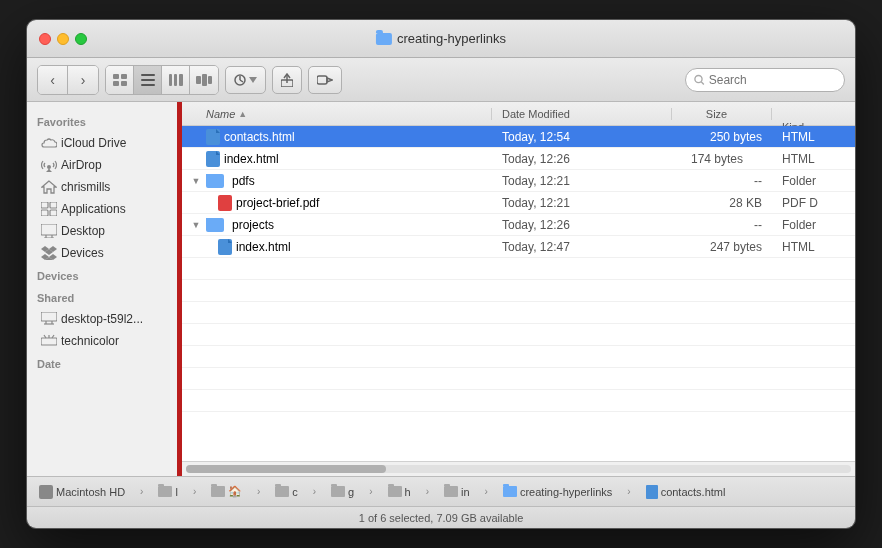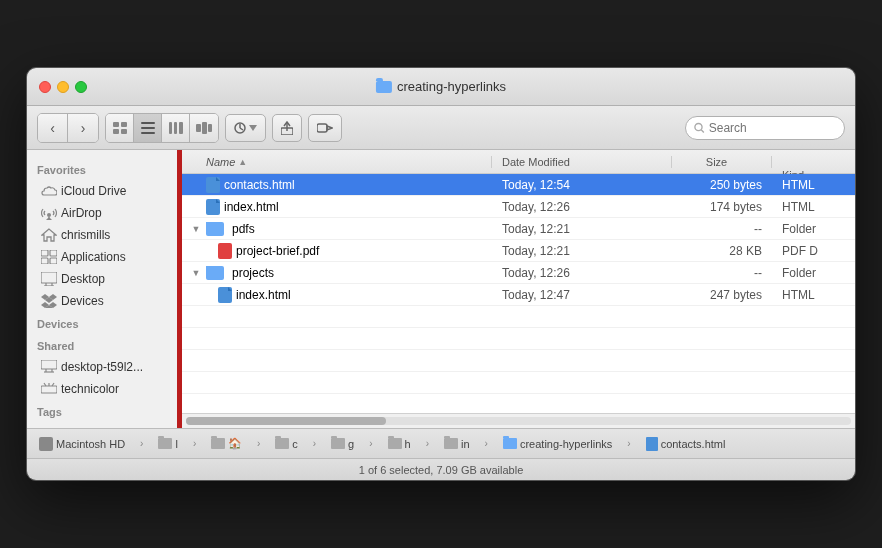--- a/index.html
+++ b/index.html
@@ -7,21 +7,21 @@
       background: #1e1e1e;
       display: flex;
       justify-content: center;
       align-items: center;
       width: 882px;
       height: 548px;
       font-family: -apple-system, BlinkMacSystemFont, "Helvetica Neue", sans-serif;
     }
     .window {
       width: 830px;
-      height: 414px;
+      height: 510px;
       background: #404040;
       border-radius: 10px;
       box-shadow: 0 20px 60px rgba(0,0,0,0.6);
       display: flex;
       flex-direction: column;
       overflow: hidden;
       border: 1px solid #555;
     }
     
     .titlebar {
@@ -619,21 +619,21 @@
           <svg width="16" height="14" viewBox="0 0 16 14">
               <rect x="0" y="4" width="16" height="7" rx="1" fill="none" stroke="#888" stroke-width="1.2"></rect>
               <line x1="5" y1="4" x2="3" y2="1" stroke="#888" stroke-width="1.2"></line>
               <line x1="8" y1="4" x2="8" y2="1" stroke="#888" stroke-width="1.2"></line>
               <line x1="11" y1="4" x2="13" y2="1" stroke="#888" stroke-width="1.2"></line>
             </svg>
         </div>
         <span>technicolor</span>
       </div>
 
-      <div class="sidebar-section-title">Tags</div>
+      <div class="sidebar-section-title">Date</div>
     </div>
 
     <div class="file-pane">
       <div class="file-header">
         <div class="col-name">
           <span>Name</span>
           <span style="font-size:9px;color:#888;">▲</span>
         </div>
         <div class="col-modified">
           <span>Date Modified</span>
@@ -658,21 +658,21 @@
           <div class="file-kind">HTML</div>
         </div>
 
         <div class="file-row">
           <div class="file-name-cell">
             <div class="expand-arrow"></div>
             <div class="icon-html"></div>
             <span>index.html</span>
           </div>
           <div class="file-date">Today, 12:26</div>
-          <div class="file-size" style="text-align:right;padding-right:10px;">174 bytes</div>
+          <div class="file-size" style="text-align:center;padding-right:10px;">174 bytes</div>
           <div class="file-kind">HTML</div>
         </div>
 
         <div class="file-row">
           <div class="file-name-cell">
             <div class="expand-arrow">▼</div>
             <div class="icon-folder"></div>
             <span style="padding-left:4px;">pdfs</span>
           </div>
           <div class="file-date">Today, 12:21</div>

